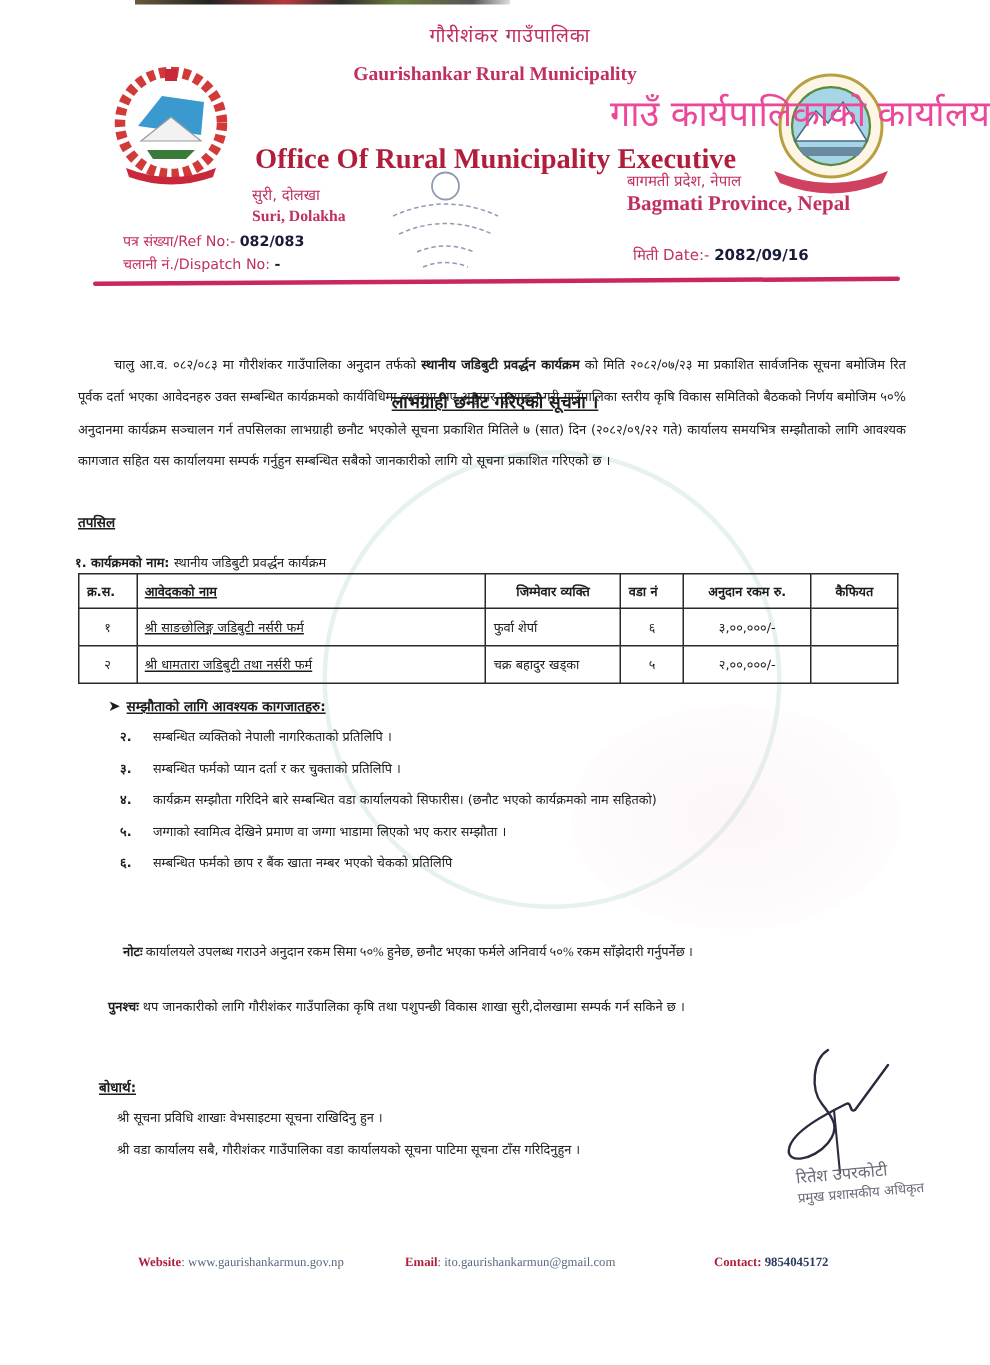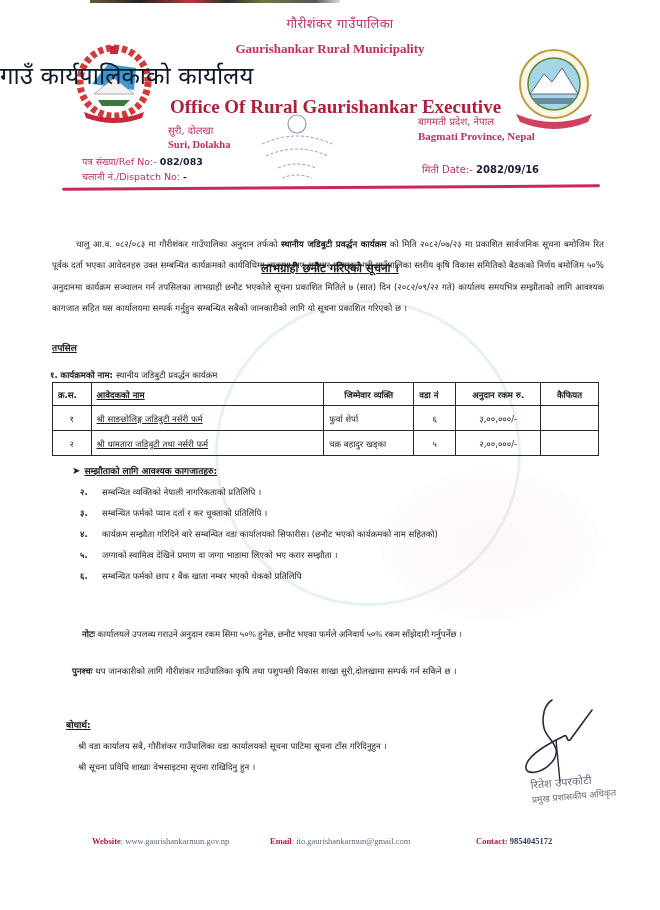--- a/index.html
+++ b/index.html
@@ -9,26 +9,26 @@
     }
     .topstrip {
       position: absolute; left: 90px; top: 0; width: 250px; height: 3px;
       background: linear-gradient(90deg, #6b5a3a, #222 20%, #b53a3a 40%, #2e2e2e 55%, #6a7b3a 70%, #555 90%, #ddd);
     }
     .abs { position: absolute; }
 
     
     .h-np-small { left: 0; width: 660px; top: 14px; text-align: center; font-size: 13px; color: #c0305e; letter-spacing: 0.5px; padding-left: 10px; }
     .h-en-name { left: 0; width: 660px; top: 41px; text-align: center; font-size: 13px; font-weight: bold; color: #c0305e; font-family: "Liberation Serif", serif; }
-    .h-np-office { left: 0; width: 660px; top: 58px; text-align: left; font-size: 24px; color: #0f172a; font-family: "DejaVu Sans", sans-serif; }
+    .h-np-office { left: 0; width: 660px; top: 58px; text-align: right; font-size: 24px; color: #ec4899; font-family: "DejaVu Sans", sans-serif; }
     .h-en-office { left: 170px; top: 96px; font-size: 19px; font-weight: bold; color: #b01e3c; font-family: "Liberation Serif", serif; }
     .addr-left { left: 168px; top: 124px; font-size: 10px; color: #c0305e; line-height: 14px; font-family: "DejaVu Sans", sans-serif; }
     .addr-left .en { font-family: "Liberation Serif", serif; font-weight: bold; font-size: 10.5px; }
     .addr-right { left: 418px; top: 114px; font-size: 10px; color: #c0305e; line-height: 15px; font-family: "DejaVu Sans", sans-serif; }
-    .addr-right .en { font-family: "Liberation Serif", serif; font-weight: bold; font-size: 11px; }
+    .addr-right .en { font-family: "Liberation Serif", serif; font-weight: bold; font-size: 14px; }
     .ref { left: 82px; top: 154px; font-size: 9.5px; color: #c0305e; line-height: 15px; font-family: "DejaVu Sans", sans-serif; }
     .ref b { color: #1a1a3a; }
     .date { left: 422px; top: 162px; font-size: 10px; color: #c0305e; font-family: "DejaVu Sans", sans-serif; }
     .date b { color: #1a1a3a; }
     .hrule { left: 62px; top: 186px; width: 538px; height: 3px; background: #c8285a; transform: rotate(-0.35deg); border-radius: 2px; }
 
     
     .logo-left { left: 72px; top: 42px; width: 84px; height: 84px; }
     .logo-right { left: 508px; top: 44px; width: 92px; height: 92px; }
     .seal { left: 252px; top: 114px; width: 90px; height: 76px; opacity: 0.75; }
@@ -112,21 +112,21 @@
   <circle cx="45" cy="10" r="9" fill="none" stroke="#6a7a9a" stroke-width="1.2"></circle>
   <path d="M10 30 Q45 14 80 30" fill="none" stroke="#6a7a9a" stroke-width="1" stroke-dasharray="3 2"></path>
   <path d="M14 42 Q45 28 76 42" fill="none" stroke="#6a7a9a" stroke-width="1" stroke-dasharray="3 2"></path>
   <path d="M26 54 Q45 46 64 54" fill="none" stroke="#6a7a9a" stroke-width="1" stroke-dasharray="3 2"></path>
   <path d="M30 64 Q45 58 60 64" fill="none" stroke="#6a7a9a" stroke-width="1" stroke-dasharray="3 2"></path>
 </svg>
 
 <div class="abs h-np-small">गौरीशंकर गाउँपालिका</div>
 <div class="abs h-en-name">Gaurishankar Rural Municipality</div>
 <div class="abs h-np-office">गाउँ कार्यपालिकाको कार्यालय</div>
-<div class="abs h-en-office">Office Of Rural Gaurishankar Executive</div>
+<div class="abs h-en-office">Office Of Rural Municipality Executive</div>
 
 <div class="abs addr-left">
   <div>सुरी, दोलखा</div>
   <div class="en">Suri, Dolakha</div>
 </div>
 <div class="abs addr-right">
   <div>बागमती प्रदेश, नेपाल</div>
   <div class="en">Bagmati Province, Nepal</div>
 </div>
 
@@ -184,22 +184,22 @@
   <li><span class="n">५.</span><span>जग्गाको स्वामित्व देखिने प्रमाण वा जग्गा भाडामा लिएको भए करार सम्झौता ।</span></li>
   <li><span class="n">६.</span><span>सम्बन्धित फर्मको छाप र बैंक खाता नम्बर भएको चेकको प्रतिलिपि</span></li>
 </ul>
 
 <div class="abs note"><b>नोटः</b><span>  कार्यालयले उपलब्ध गराउने अनुदान रकम सिमा ५०% हुनेछ,  छनौट भएका फर्मले अनिवार्य ५०% रकम साँझेदारी गर्नुपर्नेछ ।</span></div>
 
 <div class="abs ps"><b>पुनश्चः</b><span> थप जानकारीको लागि गौरीशंकर गाउँपालिका कृषि तथा पशुपन्छी विकास शाखा सुरी,दोलखामा सम्पर्क गर्न सकिने छ ।</span></div>
 
 <div class="abs cc-head">बोधार्थ:</div>
 <div class="abs cc-list">
+  <div>श्री सूचना प्रविधि शाखाः वेभसाइटमा सूचना राखिदिनु हुन ।</div>
   <div>श्री वडा कार्यालय सबै, गौरीशंकर गाउँपालिका वडा कार्यालयको सूचना पाटिमा सूचना टाँस गरिदिनुहुन ।</div>
-  <div>श्री सूचना प्रविधि शाखाः वेभसाइटमा सूचना राखिदिनु हुन ।</div>
 </div>
 
 <svg class="abs signature" viewBox="0 0 100 90">
   <path d="M40 4 C30 10 28 30 36 40 C44 50 48 56 40 66 C30 78 12 80 14 70 C16 58 40 46 52 40 C56 38 54 46 58 44 L80 14" fill="none" stroke="#2a2a40" stroke-width="1.6" stroke-linecap="round"></path>
   <path d="M44 44 L48 86" fill="none" stroke="#2a2a40" stroke-width="1.4" stroke-linecap="round"></path>
 </svg>
 <div class="abs sign-name">
   <div>रितेश उपरकोटी</div>
   <div class="t2">प्रमुख प्रशासकीय अधिकृत</div>
 </div>

